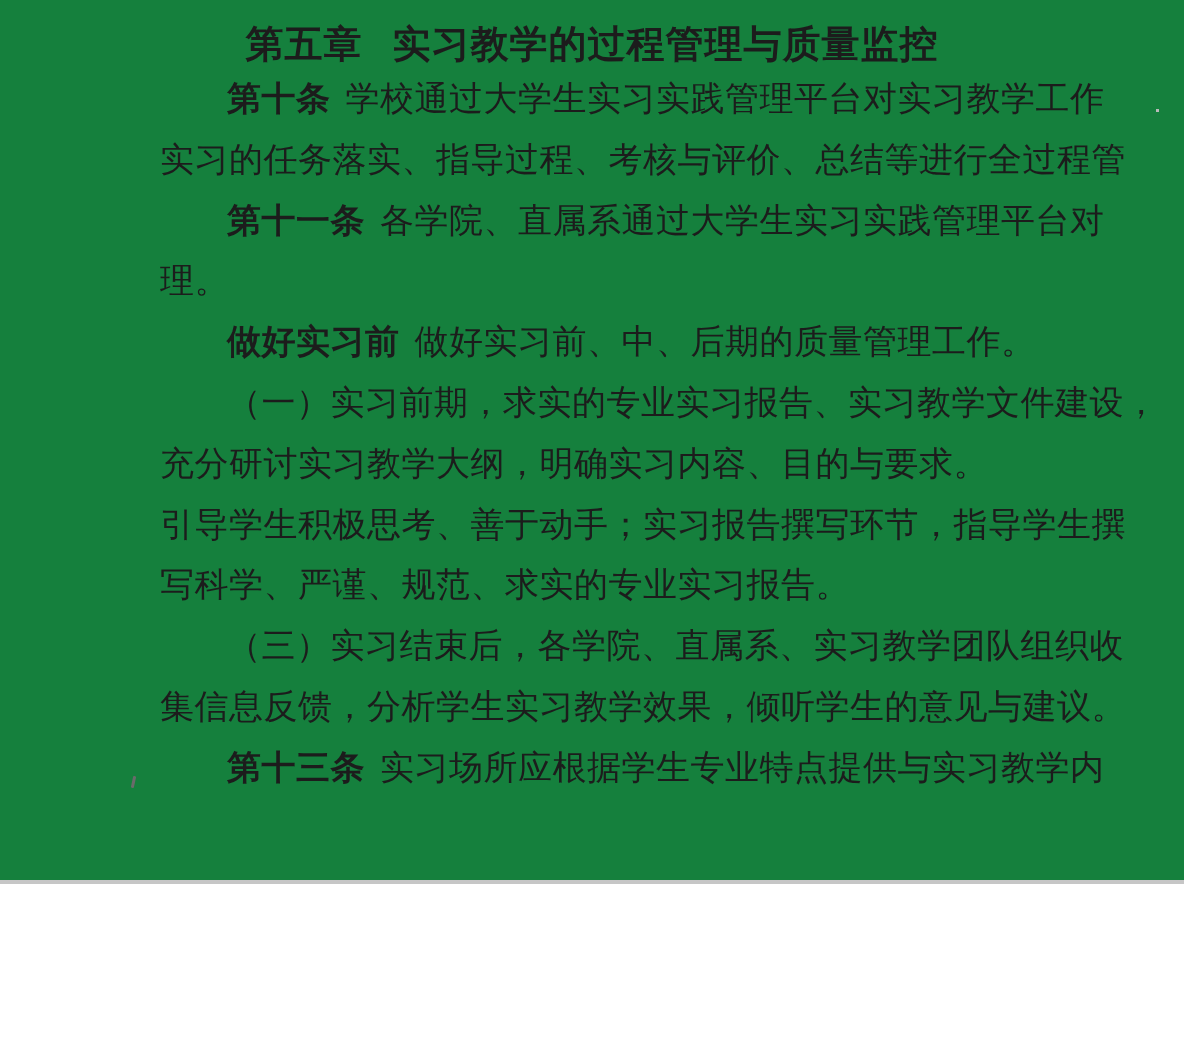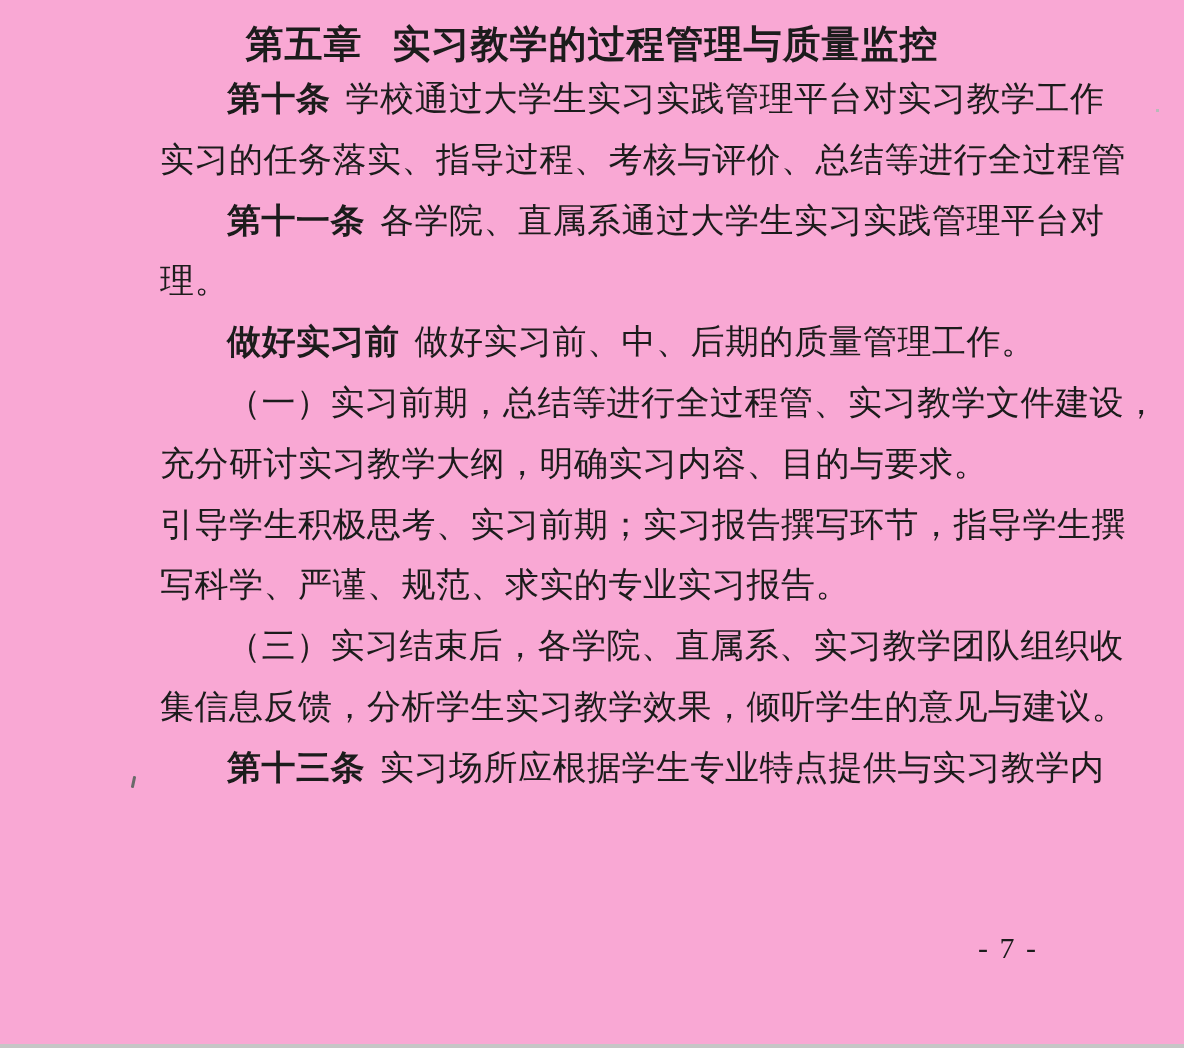--- a/index.html
+++ b/index.html
@@ -3,22 +3,22 @@
 <meta charset="utf-8">
 <style>
   html, body {
     margin: 0;
     padding: 0;
     background: #ffffff;
   }
   .page {
     position: relative;
     width: 1184px;
-    height: 1048px;
-    background: #f9a8d4;
+    height: 884px;
+    background: #15803d;
     overflow: hidden;
     font-family: "Liberation Serif", "DejaVu Serif", serif;
     color: #1c1c1c;
   }
   .doc-title {
     position: absolute;
     top: 16px;
     left: 0;
     width: 100%;
     height: 56px;
@@ -99,23 +99,23 @@
   <div class="doc-title">
     <span class="chapter-label">第五章</span><span>实习教学的过程管理与质量监控</span>
   </div>
 
   <div class="doc-body">
     <div class="line indent"><span class="bold-label">第十条</span><span>学校通过大学生实习实践管理平台对实习教学工作</span></div>
     <div class="line"><span>实习的任务落实、指导过程、考核与评价、总结等进行全过程管</span></div>
     <div class="line indent"><span class="bold-label">第十一条</span><span>各学院、直属系通过大学生实习实践管理平台对</span></div>
     <div class="line"><span>理。</span></div>
     <div class="line indent"><span class="bold-label">做好实习前</span><span>做好实习前、中、后期的质量管理工作。</span></div>
-    <div class="line indent"><span>（一）实习前期，总结等进行全过程管、实习教学文件建设，</span></div>
+    <div class="line indent"><span>（一）实习前期，求实的专业实习报告、实习教学文件建设，</span></div>
     <div class="line"><span>充分研讨实习教学大纲，明确实习内容、目的与要求。</span></div>
-    <div class="line"><span>引导学生积极思考、实习前期；实习报告撰写环节，指导学生撰</span></div>
+    <div class="line"><span>引导学生积极思考、善于动手；实习报告撰写环节，指导学生撰</span></div>
     <div class="line"><span>写科学、严谨、规范、求实的专业实习报告。</span></div>
     <div class="line indent"><span>（三）实习结束后，各学院、直属系、实习教学团队组织收</span></div>
     <div class="line"><span>集信息反馈，分析学生实习教学效果，倾听学生的意见与建议。</span></div>
     <div class="line indent"><span class="bold-label">第十三条</span><span>实习场所应根据学生专业特点提供与实习教学内</span></div>
   </div>
 
   <div class="page-number">- 7 -</div>
 
   <div class="scan-artifact-tick"></div>
   <div class="scan-artifact-dot"></div>

